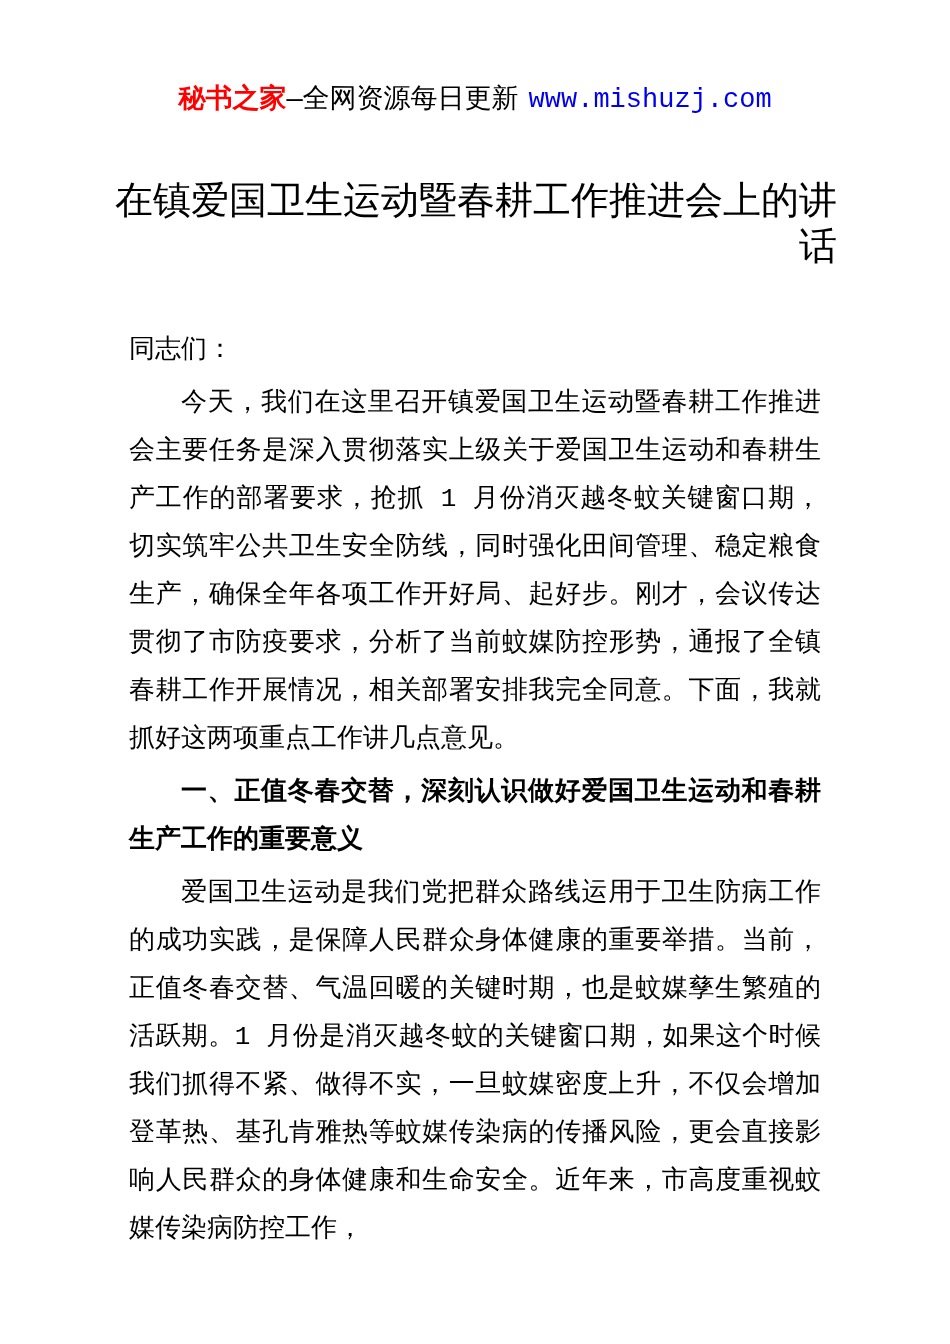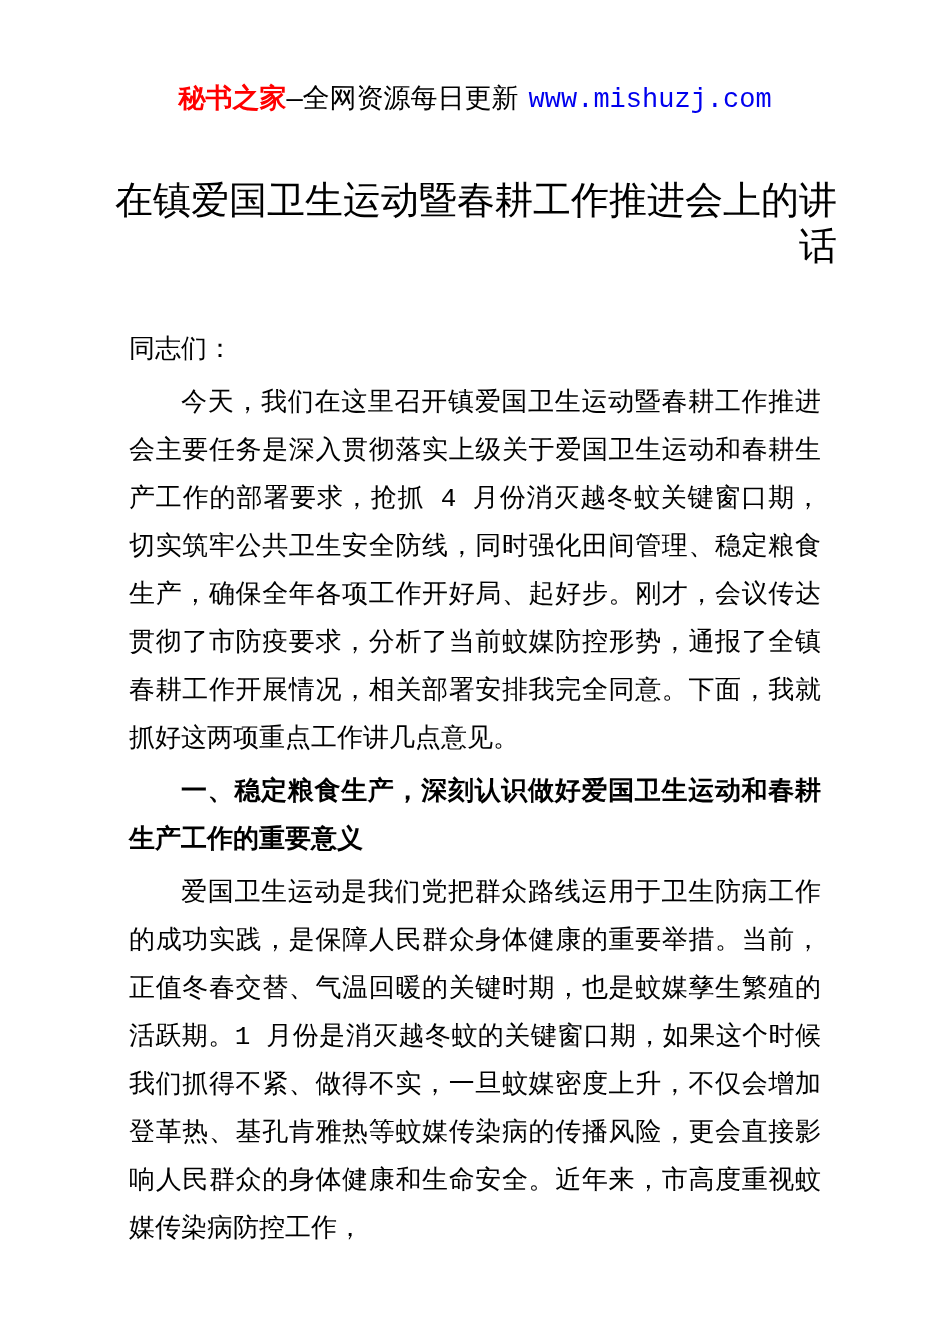--- a/index.html
+++ b/index.html
@@ -73,18 +73,18 @@
 <div class="page">
 
   <div class="doc-header">
     <span class="site-name">秘书之家</span><span class="separator">—</span><span class="tagline">全网资源每日更新</span><span class="site-url">www.mishuzj.com</span>
   </div>
 
   <h1 class="doc-title">在镇爱国卫生运动暨春耕工作推进会上的讲话</h1>
 
   <div class="doc-body">
     <p>同志们：</p>
-    <p class="indent">今天，我们在这里召开镇爱国卫生运动暨春耕工作推进会主要任务是深入贯彻落实上级关于爱国卫生运动和春耕生产工作的部署要求，抢抓 4 月份消灭越冬蚊关键窗口期，切实筑牢公共卫生安全防线，同时强化田间管理、稳定粮食生产，确保全年各项工作开好局、起好步。刚才，会议传达贯彻了市防疫要求，分析了当前蚊媒防控形势，通报了全镇春耕工作开展情况，相关部署安排我完全同意。下面，我就抓好这两项重点工作讲几点意见。</p>
-    <p class="indent heading">一、稳定粮食生产，深刻认识做好爱国卫生运动和春耕生产工作的重要意义</p>
+    <p class="indent">今天，我们在这里召开镇爱国卫生运动暨春耕工作推进会主要任务是深入贯彻落实上级关于爱国卫生运动和春耕生产工作的部署要求，抢抓 1 月份消灭越冬蚊关键窗口期，切实筑牢公共卫生安全防线，同时强化田间管理、稳定粮食生产，确保全年各项工作开好局、起好步。刚才，会议传达贯彻了市防疫要求，分析了当前蚊媒防控形势，通报了全镇春耕工作开展情况，相关部署安排我完全同意。下面，我就抓好这两项重点工作讲几点意见。</p>
+    <p class="indent heading">一、正值冬春交替，深刻认识做好爱国卫生运动和春耕生产工作的重要意义</p>
     <p class="indent">爱国卫生运动是我们党把群众路线运用于卫生防病工作的成功实践，是保障人民群众身体健康的重要举措。当前，正值冬春交替、气温回暖的关键时期，也是蚊媒孳生繁殖的活跃期。1 月份是消灭越冬蚊的关键窗口期，如果这个时候我们抓得不紧、做得不实，一旦蚊媒密度上升，不仅会增加登革热、基孔肯雅热等蚊媒传染病的传播风险，更会直接影响人民群众的身体健康和生命安全。近年来，市高度重视蚊媒传染病防控工作，</p>
   </div>
 
 </div>
 
 </body></html>

